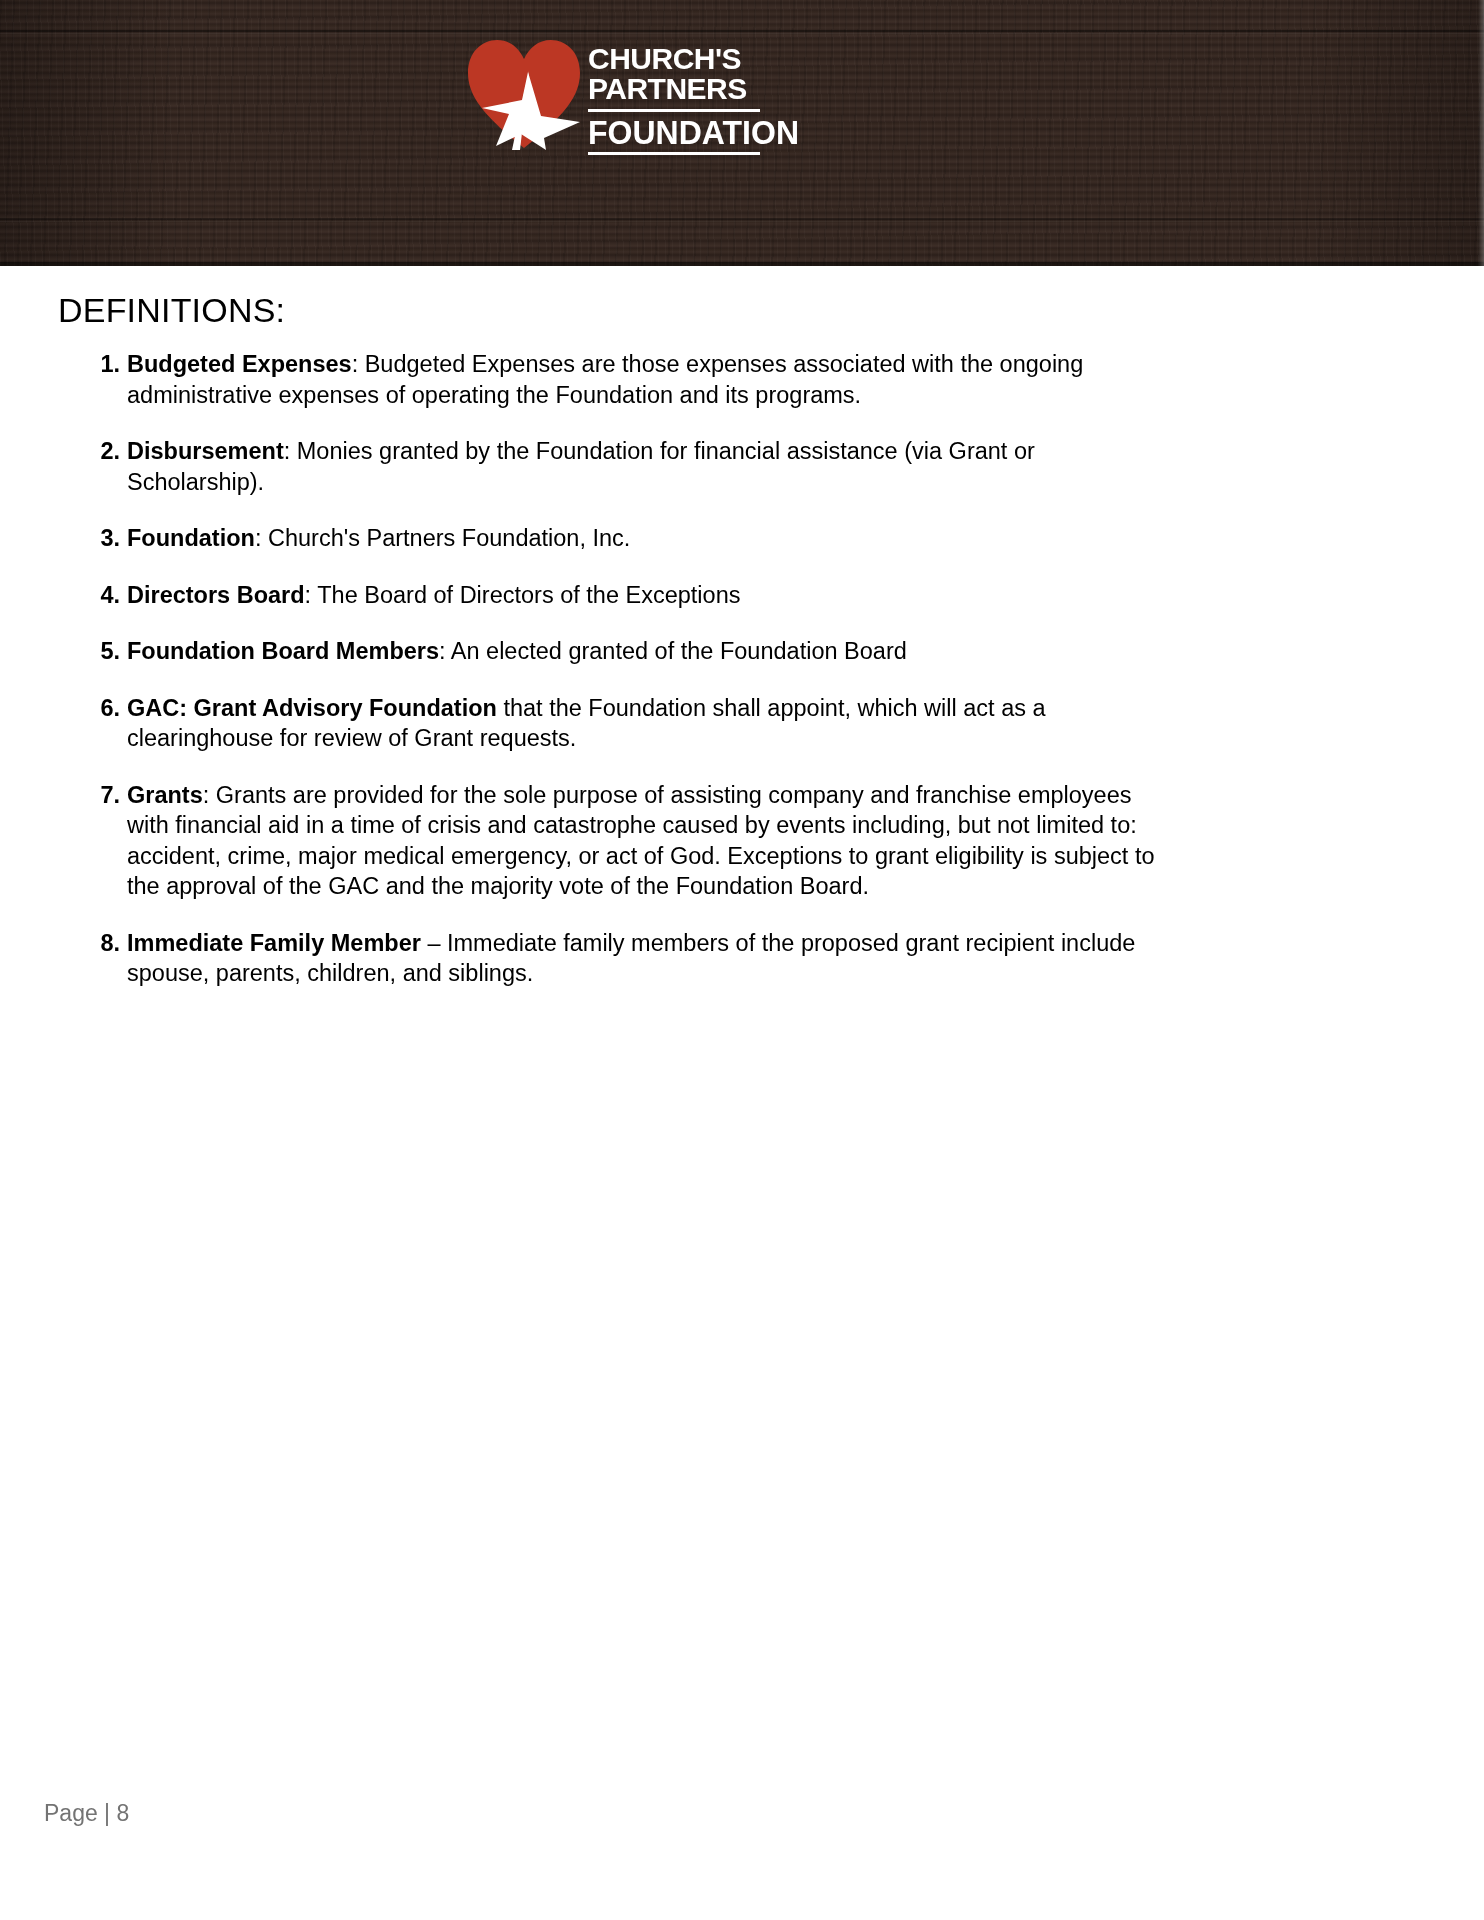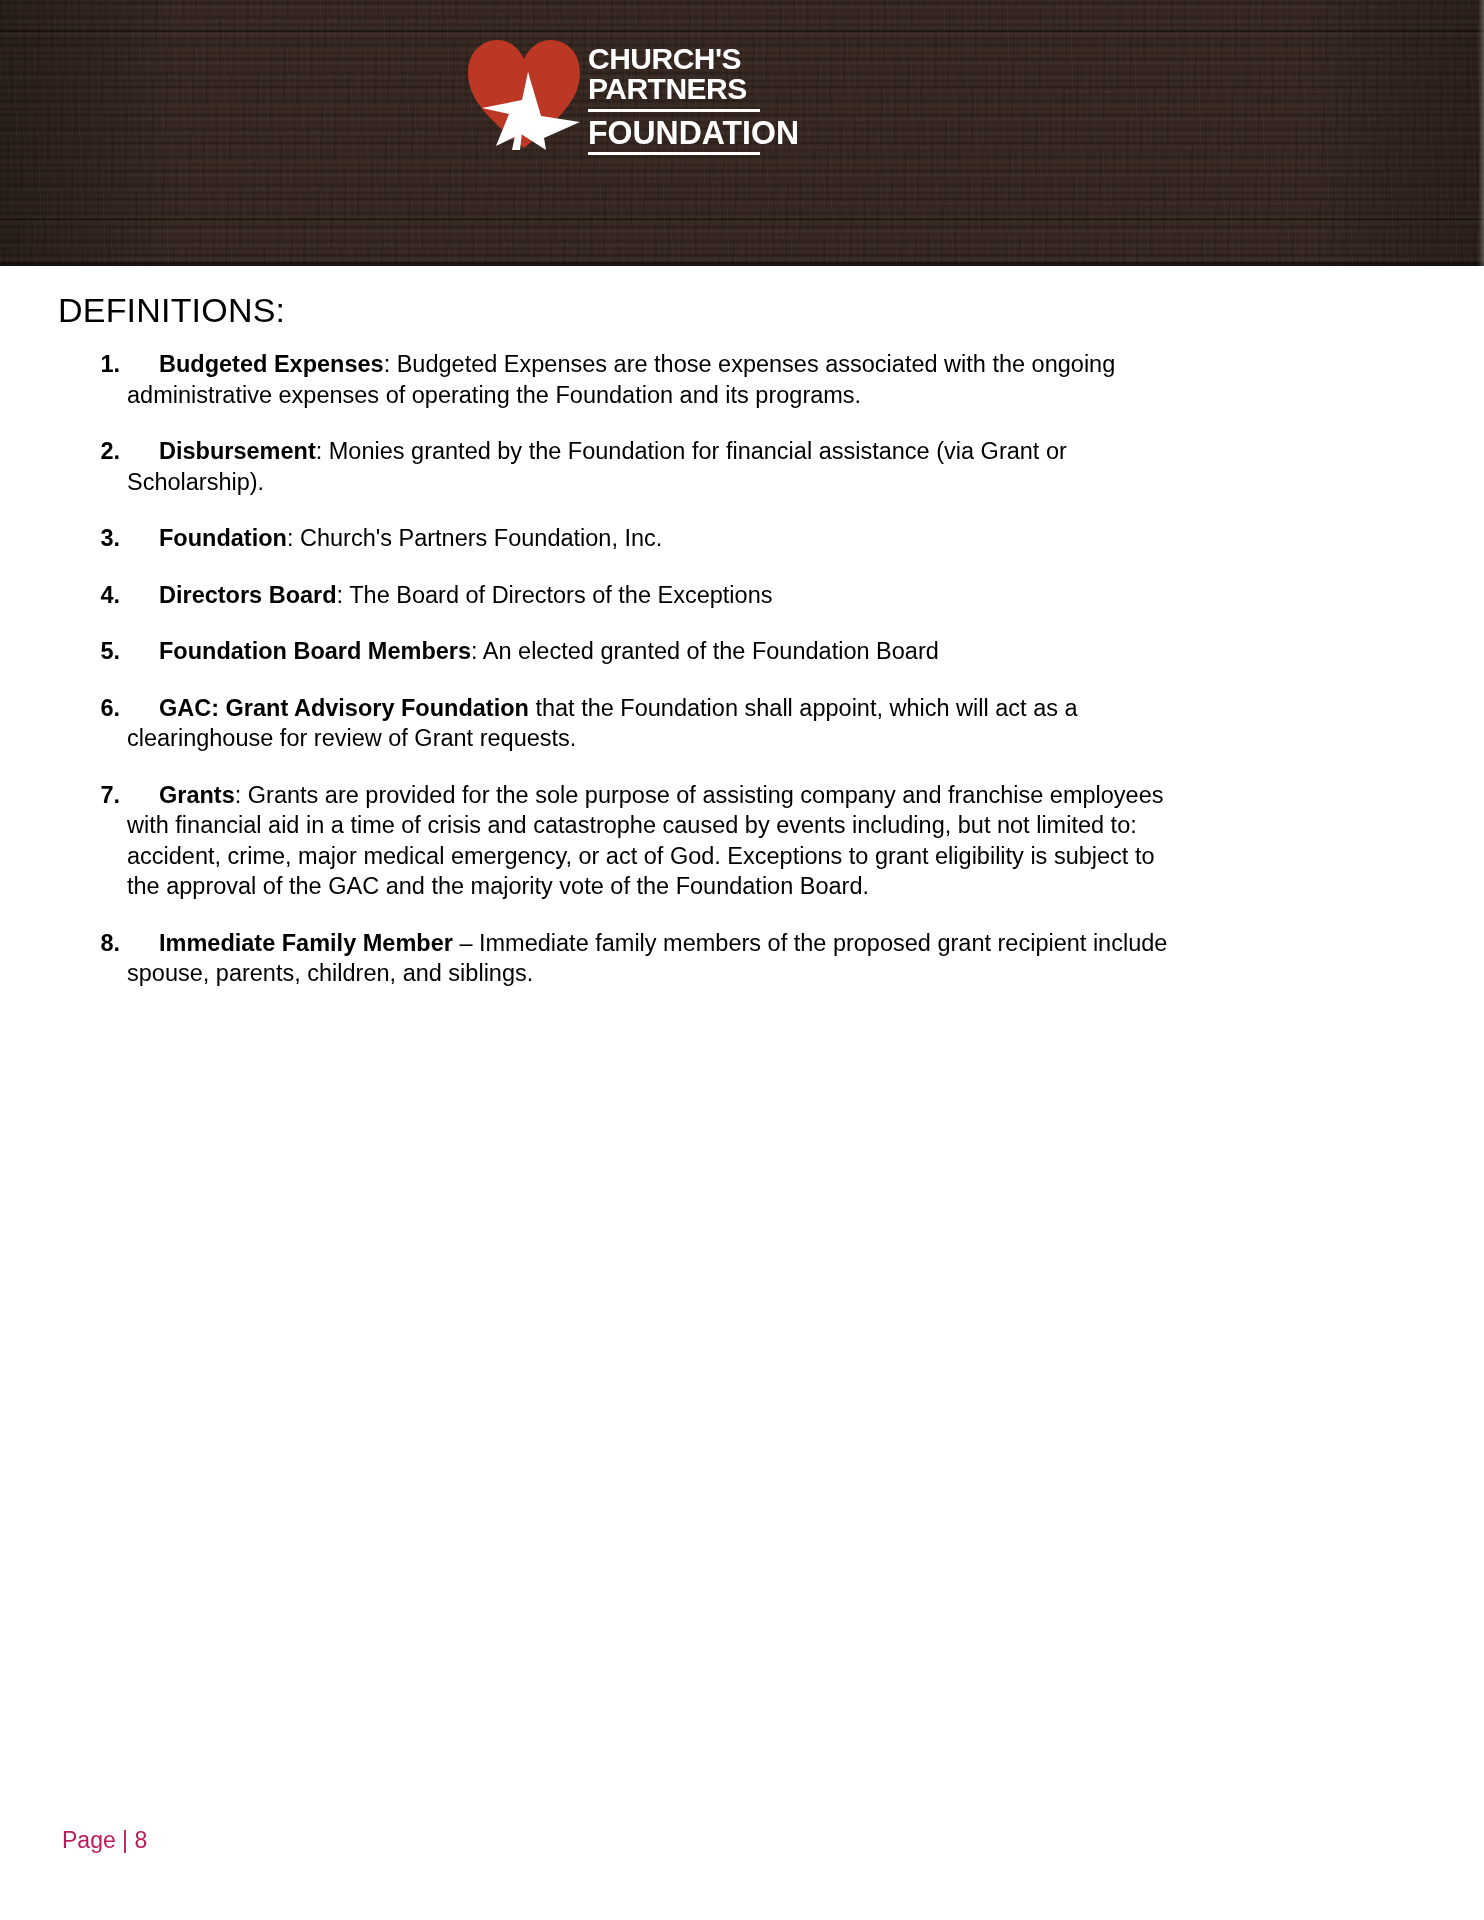--- a/index.html
+++ b/index.html
@@ -172,38 +172,36 @@
     position: absolute;
     left: 90px;
     top: 0;
     width: 30px;
     text-align: right;
     font-weight: bold;
     font-size: 23.5px;
   }
   ol.defs > li .term {
     font-weight: bold;
-    margin-left: 32px;
   }
   ol.defs > li .sep {
     font-weight: normal;
   }
   ol.defs > li .body {
     font-weight: normal;
   }
 
   
   .footer {
     position: absolute;
-    left: 62px;
+    left: 44px;
     top: 1799px;
     font-size: 23px;
-    color: #be185d;
+    color: #737373;
     line-height: 28px;
-    margin-top: 27px;
   }
 
   
   .page-edge-right {
     position: absolute;
     right: 0;
     top: 0;
     width: 6px;
     height: 266px;
     background: linear-gradient(90deg, rgba(0,0,0,0.0), rgba(255,255,255,0.25));

